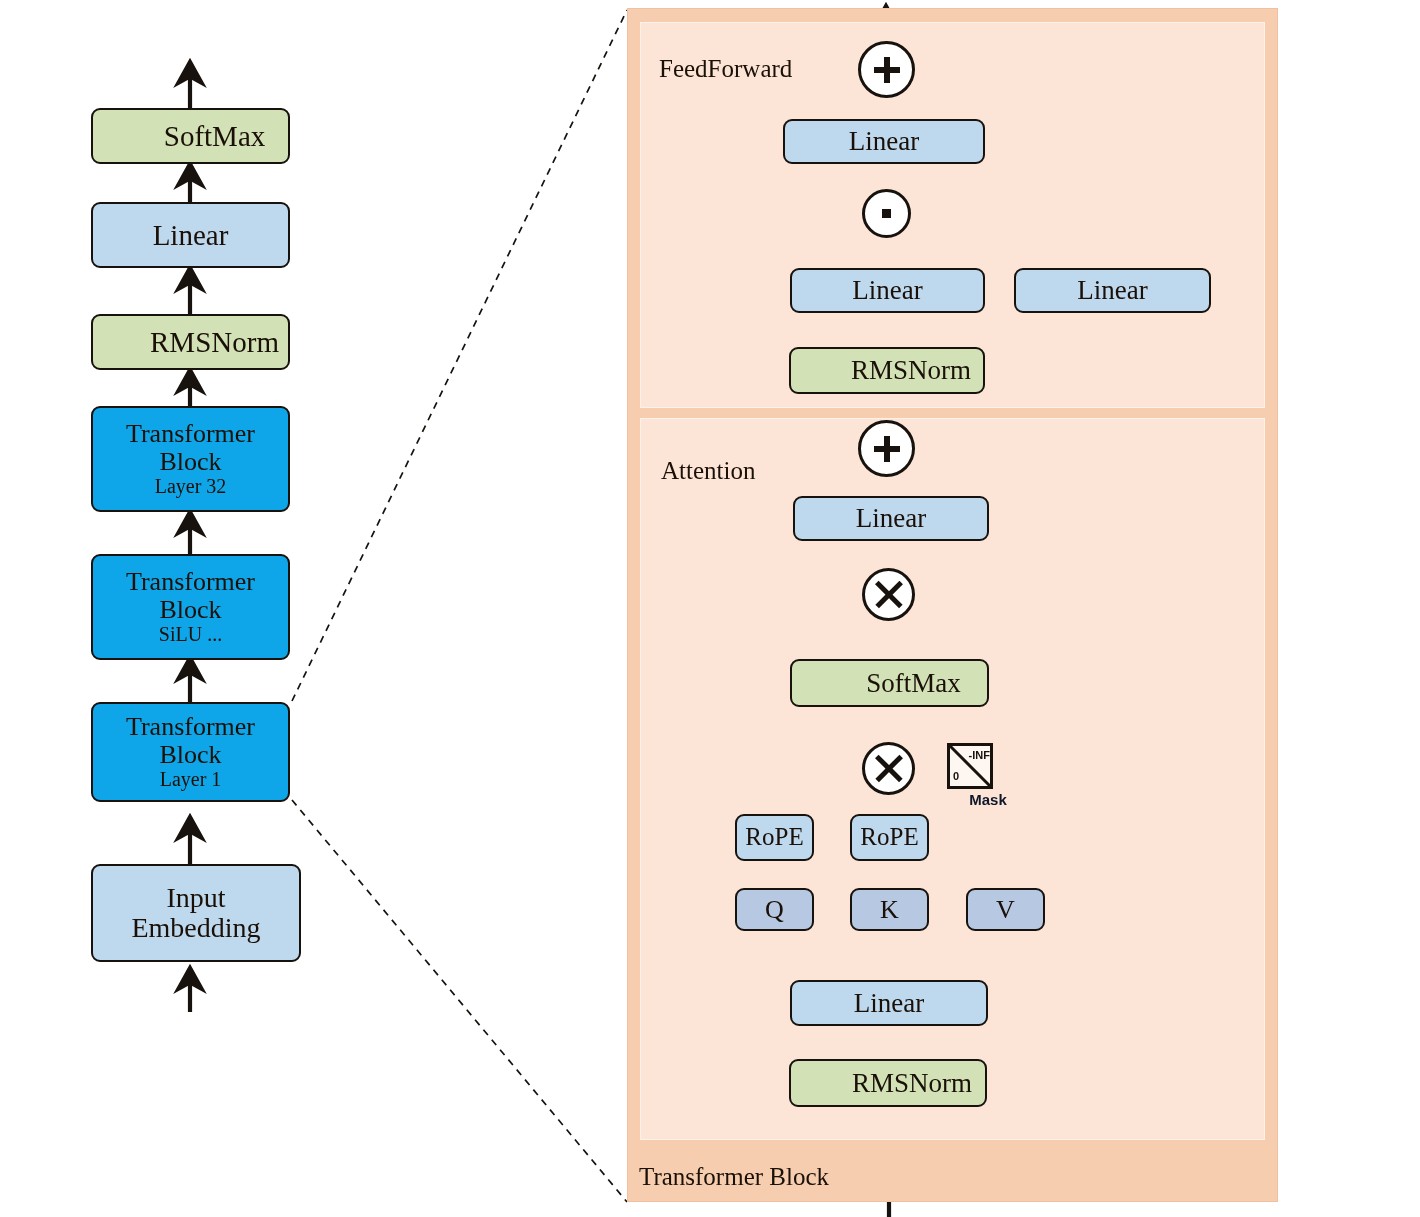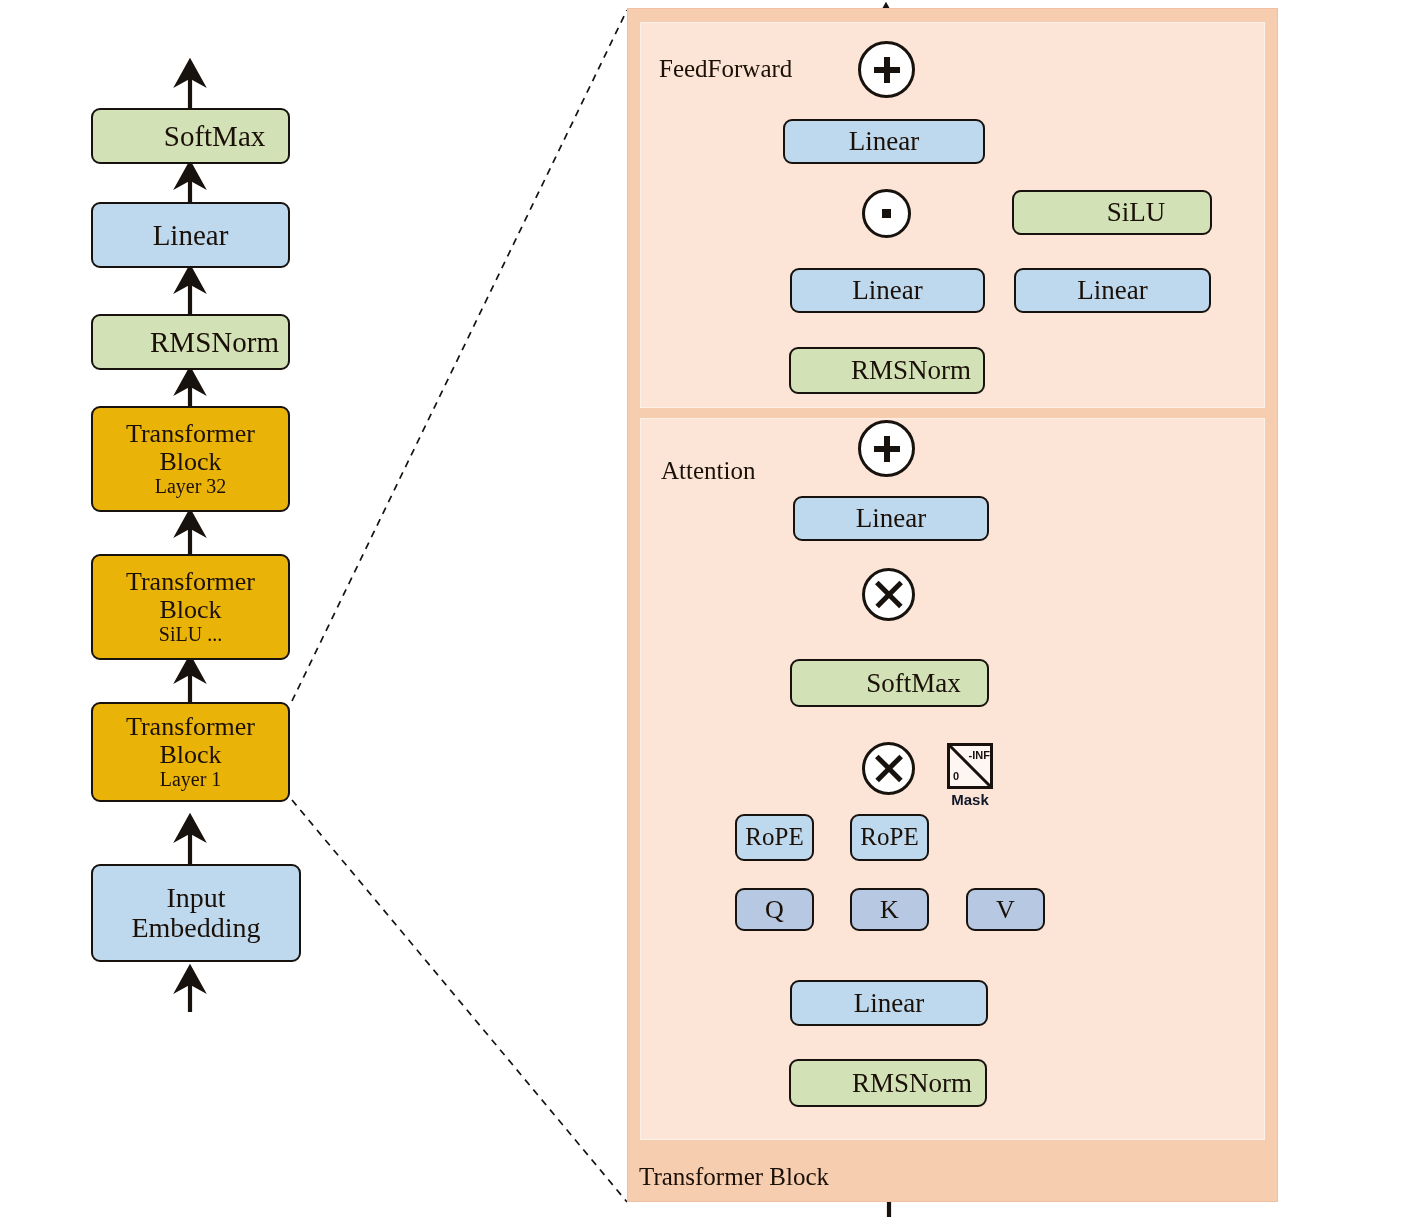--- a/index.html
+++ b/index.html
@@ -12,21 +12,21 @@
         border-radius:9px;display:flex;flex-direction:column;
         align-items:center;justify-content:center;line-height:1.06;
         text-align:center;}
   .node .l1{display:block;}
   .node .l2{display:block;}
   .node .sub{display:block;font-size:20px;margin-top:1px;}
 
   .green{background:#d2e1b6;padding-left:48px;}
   .blue{background:#bed8ee;}
   .blue2{background:#b6c8e2;}
-  .peach{background:#eab308;}
+  .peach{background:#0ea5e9;}
 
   
   .outerpanel{position:absolute;box-sizing:border-box;background:#f6cdae;
               border:1px solid #f0c0a0;}
   .innerpanel{position:absolute;box-sizing:border-box;background:#fce5d6;
               border:1px solid #fdf1e8;}
   .panel-label{position:absolute;font-size:25px;color:#1a1008;white-space:nowrap;}
 
   
   svg.wires{position:absolute;left:0;top:0;width:1420px;height:1217px;
@@ -180,23 +180,20 @@
   <div class="panel-label" style="left:661px;top:457px;">Attention</div>
 
   <div class="opnode op-plus" style="left:858px;top:41px;width:57px;height:57px;"></div>
 
   <div class="node blue" style="left:783px;top:119px;width:202px;height:45px;font-size:27px;">
     <span class="l1">Linear</span>
   </div>
 
   <div class="opnode op-dot" style="left:862px;top:189px;width:49px;height:49px;"></div>
 
-  <div class="node green" style="left:1012px;top:190px;width:200px;height:45px;font-size:27px;">
-    <span class="l1">SiLU</span>
-  </div>
 
   <div class="node blue" style="left:790px;top:268px;width:195px;height:45px;font-size:27px;">
     <span class="l1">Linear</span>
   </div>
 
   <div class="node blue" style="left:1014px;top:268px;width:197px;height:45px;font-size:27px;">
     <span class="l1">Linear</span>
   </div>
 
   <div class="node green" style="left:789px;top:347px;width:196px;height:47px;font-size:27px;">
@@ -210,21 +207,21 @@
   </div>
 
   <div class="opnode op-times" style="left:862px;top:568px;width:53px;height:53px;"></div>
 
   <div class="node green" style="left:790px;top:659px;width:199px;height:48px;font-size:27px;">
     <span class="l1">SoftMax</span>
   </div>
 
   <div class="opnode op-times" style="left:862px;top:742px;width:53px;height:53px;"></div>
 
-  <div class="maskwrap" style="left:947px;top:743px;width:46px;height:70px;">
+  <div class="maskwrap" style="left:947px;top:743px;width:46px;height:70px;padding-left:36px;">
     <div class="maskbox" style="width:46px;height:46px;">
       <svg class="diag" viewBox="0 0 100 100" preserveAspectRatio="none">
         <line x1="2" y1="2" x2="98" y2="98" stroke="#17120d" stroke-width="6"></line>
       </svg>
       <span class="masklab mask-inf">-INF</span>
       <span class="masklab mask-zero">0</span>
     </div>
     <span class="mask-title" style="top:48px;">Mask</span>
   </div>
 

